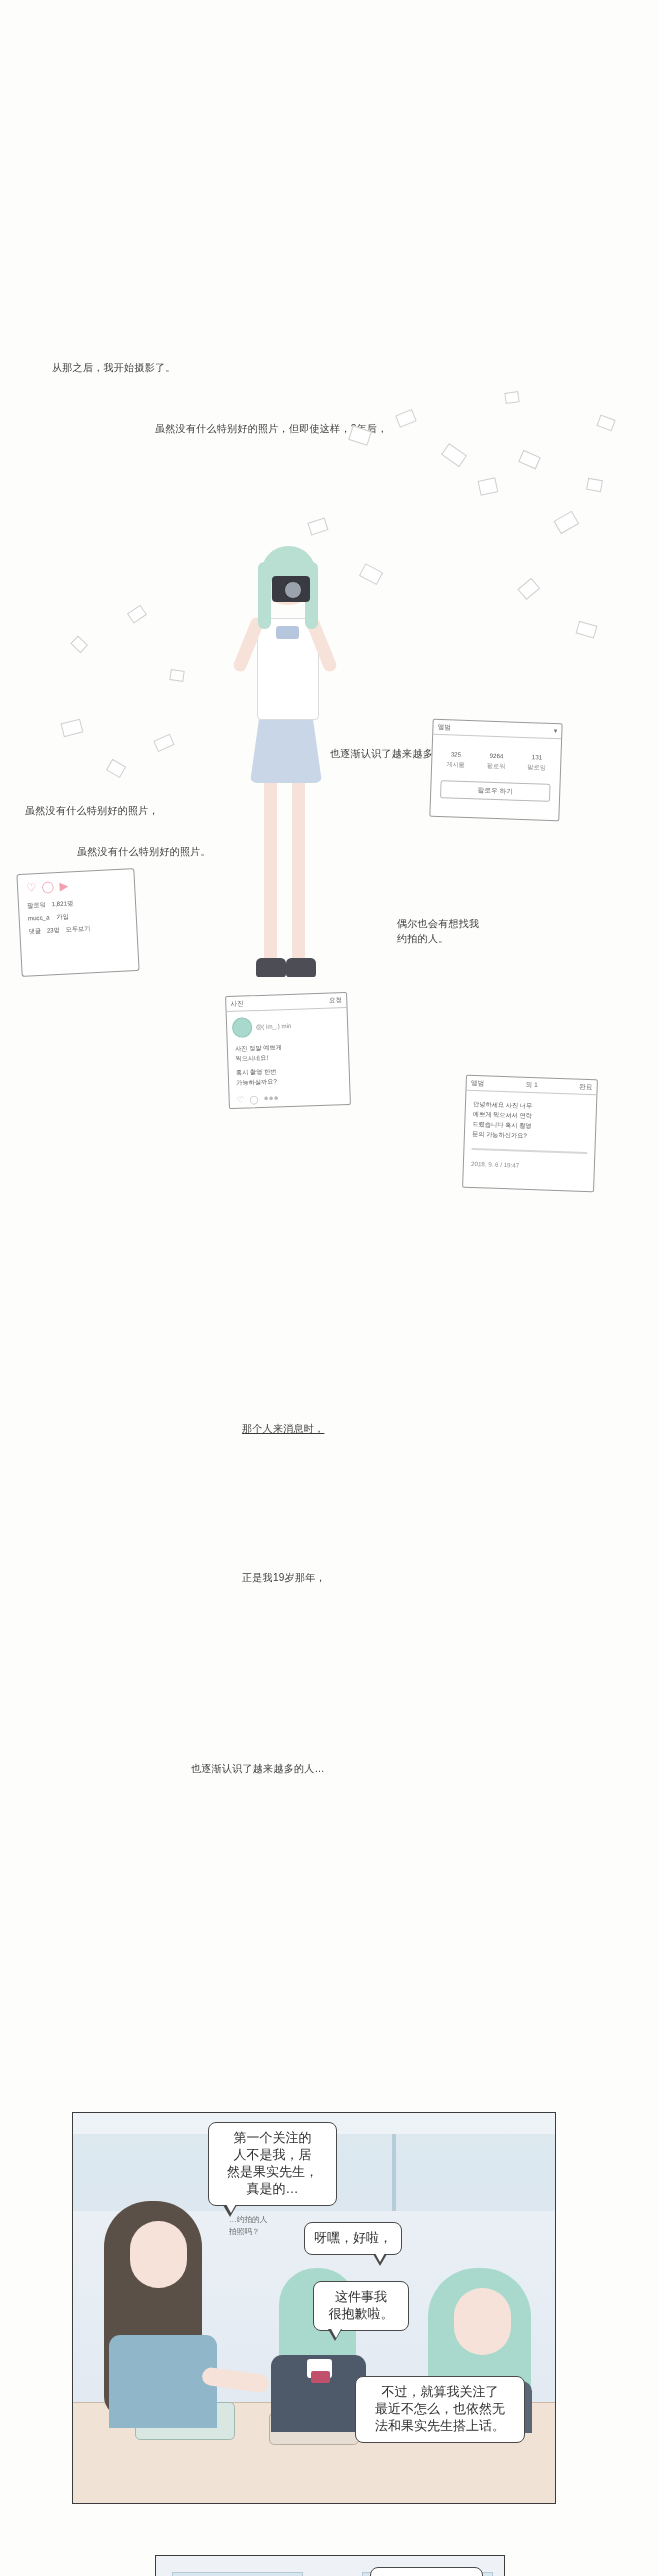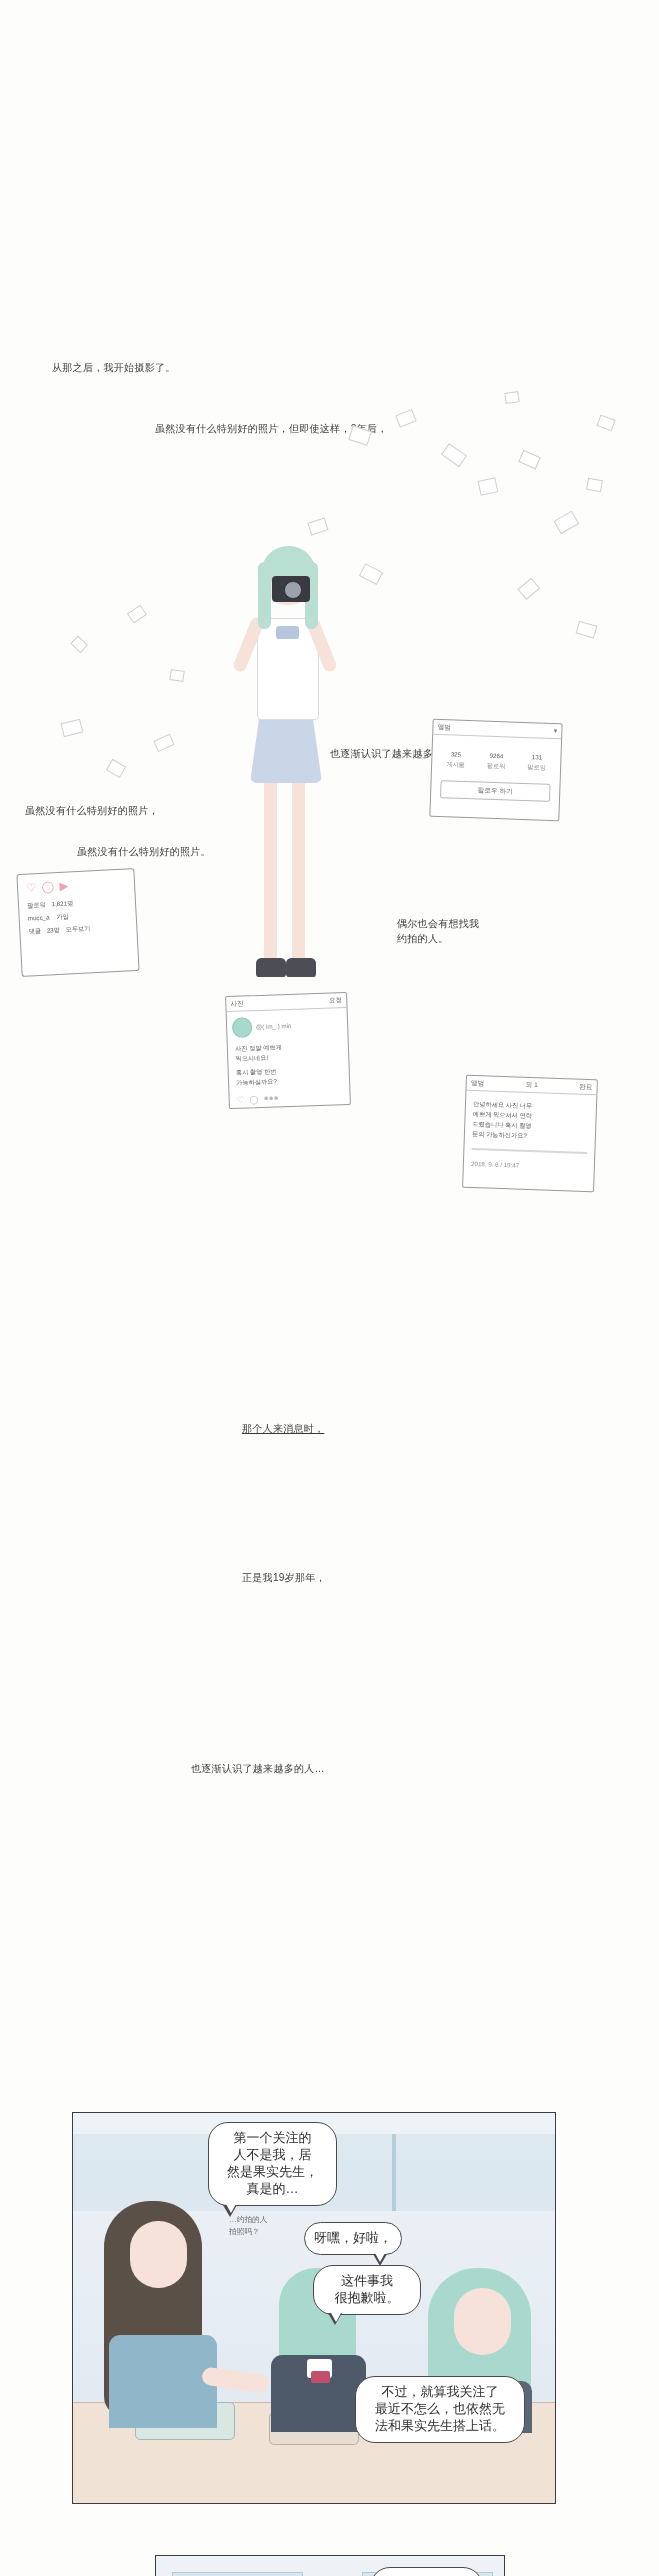--- a/index.html
+++ b/index.html
@@ -25,21 +25,21 @@
     font-size: 10px;
     line-height: 1.45;
     letter-spacing: 0.3px;
     white-space: pre-line;
     font-family: "Liberation Sans", sans-serif;
   }
   .bubble {
     position: absolute;
     background: #ffffff;
     border: 1.5px solid #4a4a4a;
-    border-radius: 20px;
+    border-radius: 8px;
     color: #2e2e2e;
     font-size: 13px;
     line-height: 1.3;
     text-align: center;
     padding: 7.2px 8.2px;
     box-sizing: border-box;
     white-space: pre-line;
     font-family: "Liberation Sans", sans-serif;
   }
   .bubble-tail-bl::after {
@@ -322,21 +322,21 @@
       <div class="skin" style="position:absolute; left:381px; top:175px; width:57px; height:67px; border-radius:28px;"></div>
       <div style="position:absolute; left:361px; top:268px; width:98px; height:52px; background:#5b6775; border-radius:10.3px 10.3px 0 0;"></div>
       <div style="position:absolute; left:396px; top:270px; width:23px; height:15.5px; background:#ffffff; border-radius:3.1px;"></div>
     </div>
 
     <div class="bubble bubble-tail-bl" style="left:135px; top:9.3px; width:129px;">第一个关注的
 人不是我，居
 然是果实先生，
 真是的…</div>
     <div class="bubble bubble-tail-br" style="left:231px; top:109px; width:98px;">呀嘿，好啦，</div>
-    <div class="bubble bubble-tail-bl" style="left:240px; top:152px; width:108px;">这件事我
+    <div class="bubble bubble-tail-bl" style="left:240px; top:168px; width:96px;">这件事我
 很抱歉啦。</div>
     <div class="bubble" style="left:282px; top:263px; width:170px;">不过，就算我关注了
 最近不怎么，也依然无
 法和果实先生搭上话。</div>
     <div class="handwrite" style="left:156px; top:101px;">…约拍的人
 拍照吗？</div>
   </div>
 
   <div class="panel panel-b" style="left:155px; top:2555px; width:350px; height:289px;">
     <div class="win-stripe" style="left:15.5px; top:15.5px; width:129px; height:93px; background:#d8e6ee; border:1.5px solid #b4c9d6;"></div>

